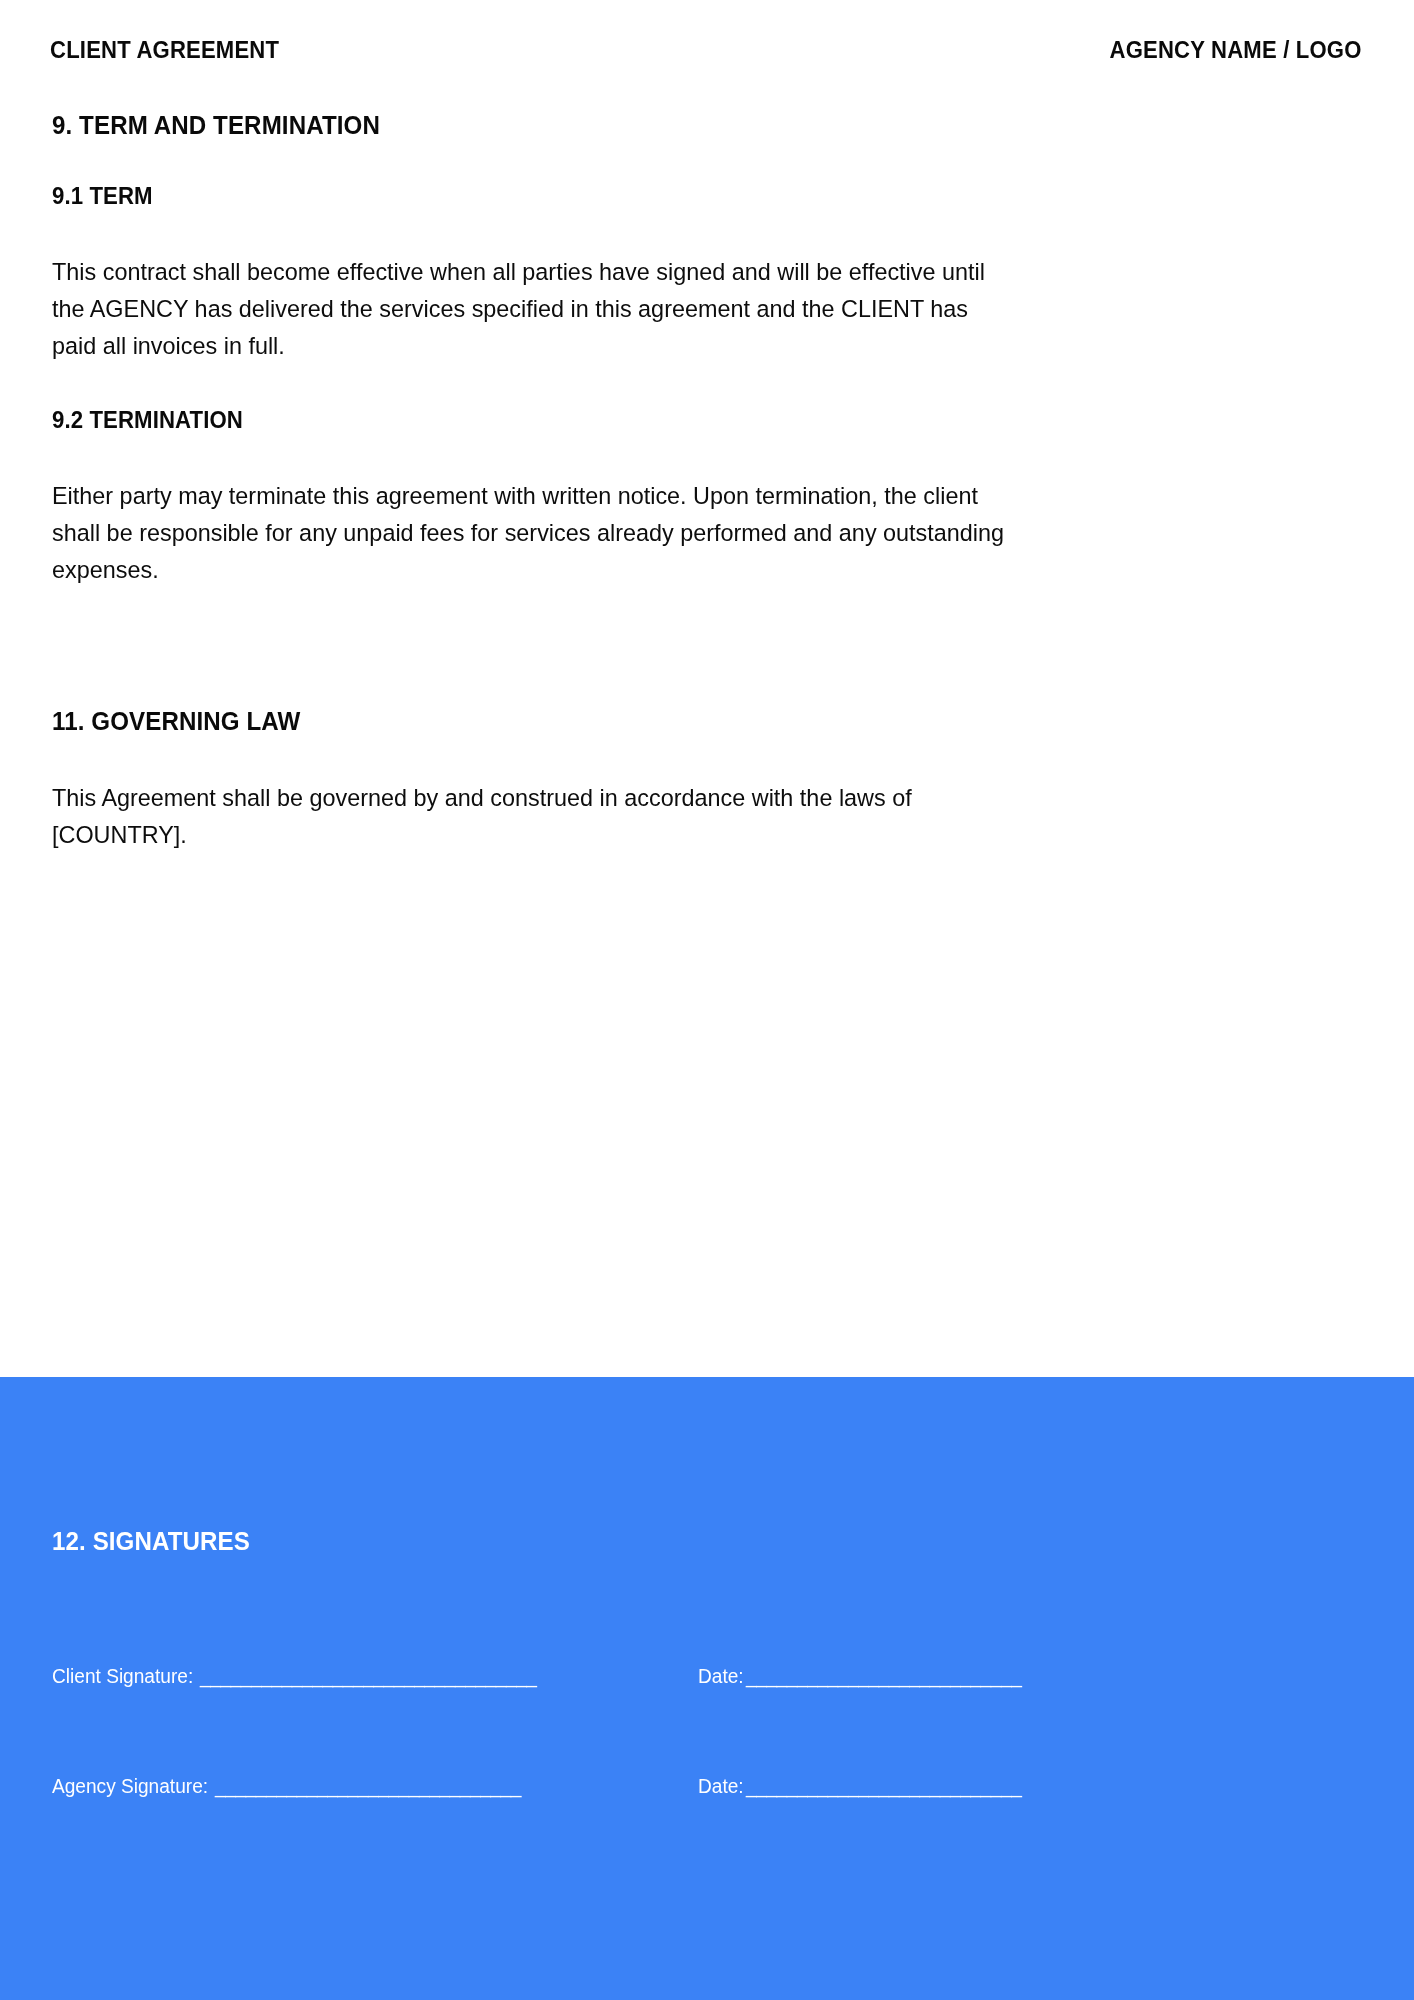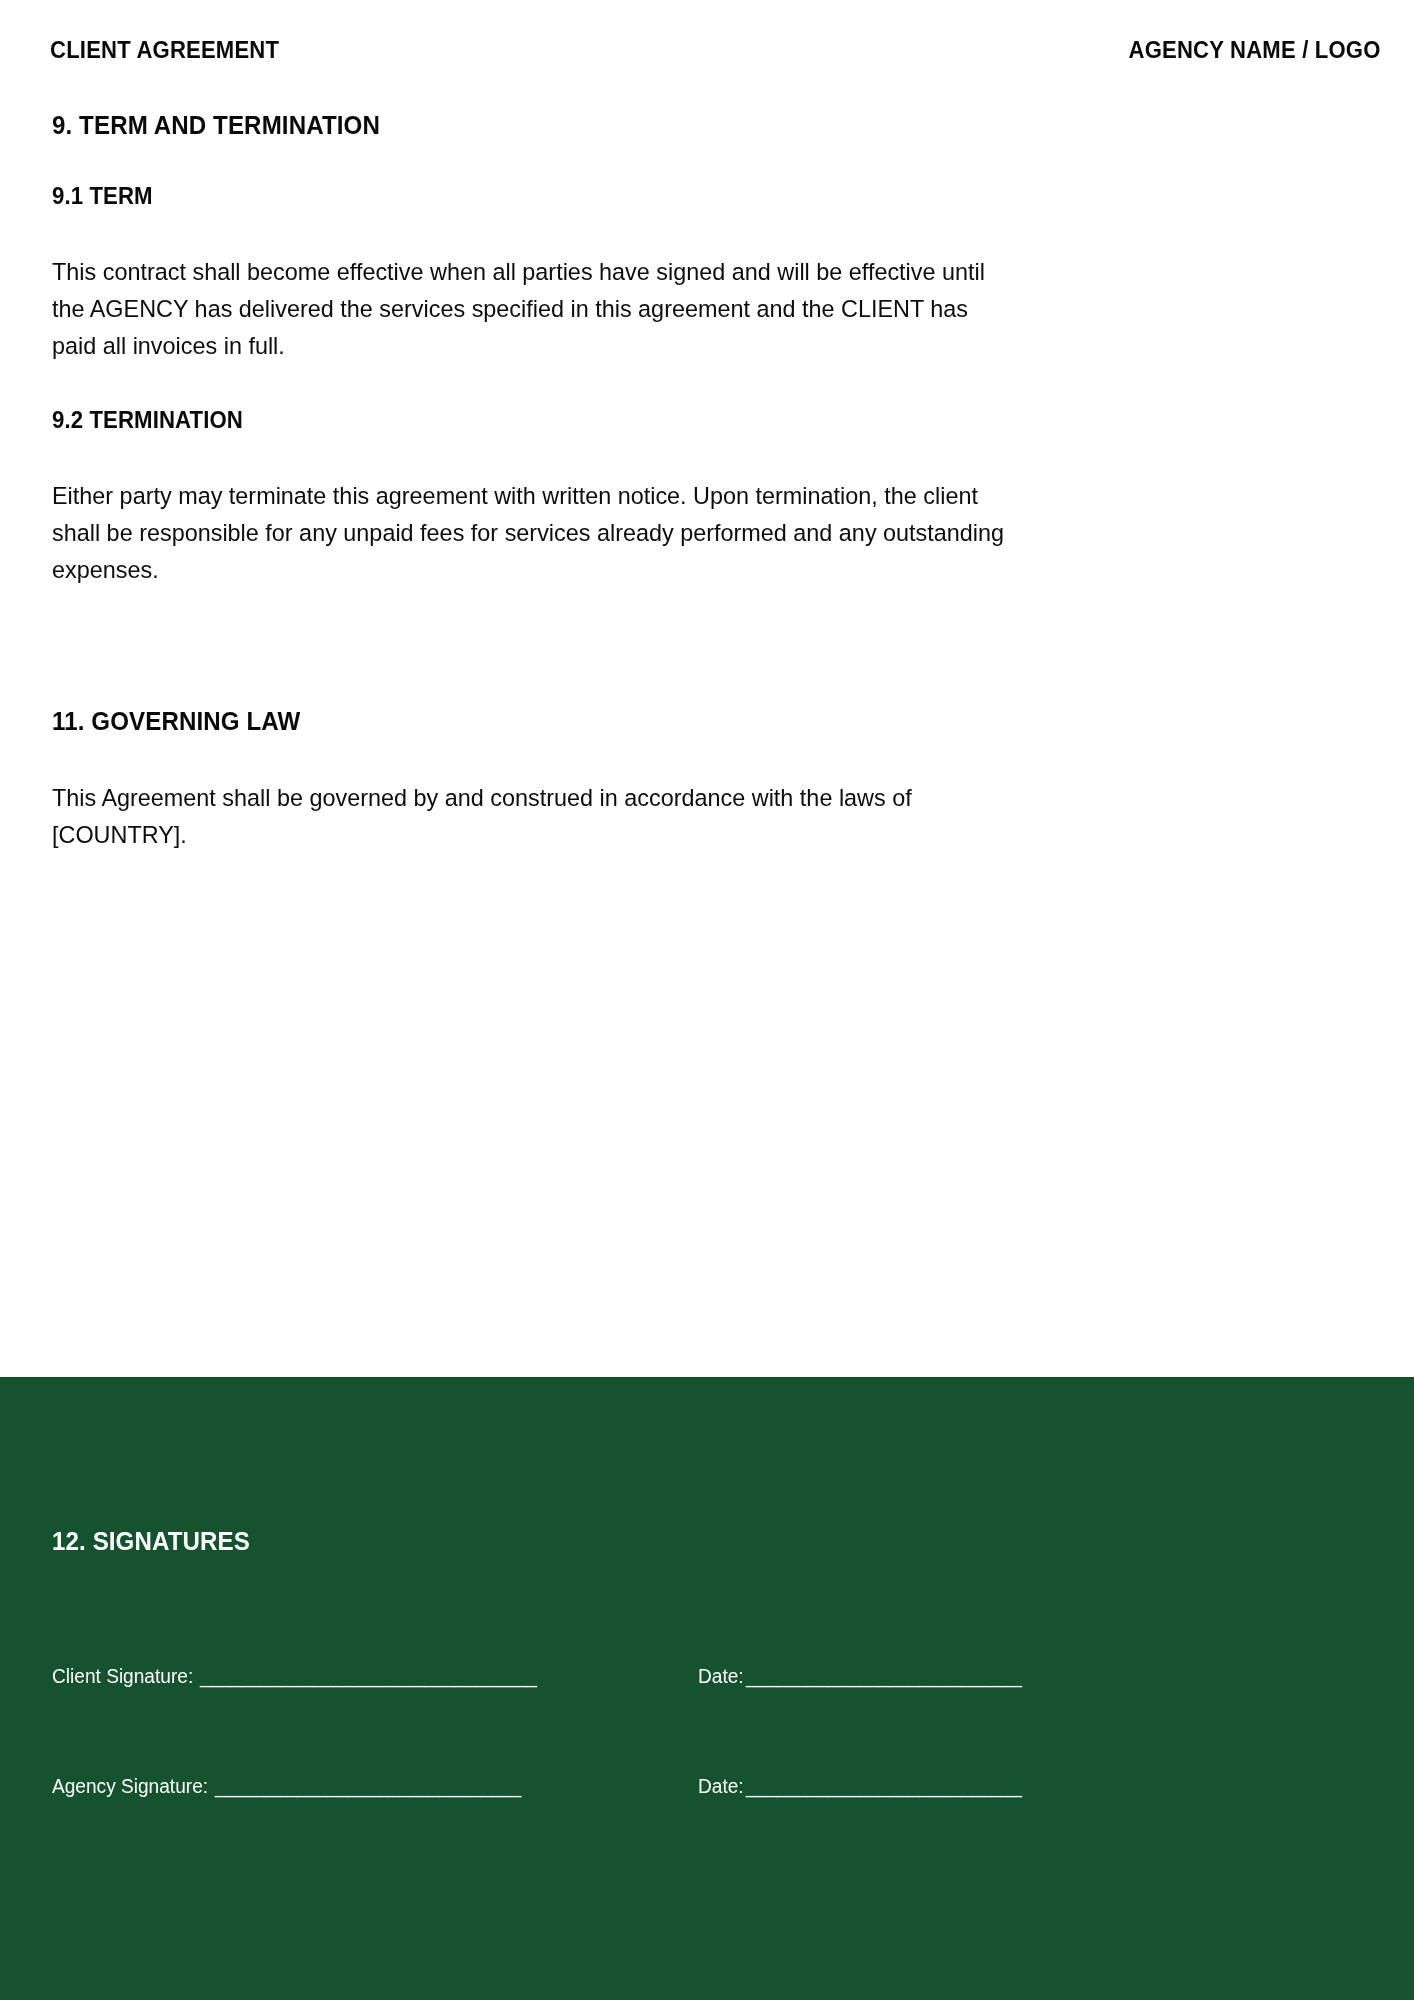--- a/index.html
+++ b/index.html
@@ -23,21 +23,21 @@
     height: 2000px;
     background: #ffffff;
     box-sizing: border-box;
   }
 
   
   .page-header {
     position: absolute;
     top: 33px;
     left: 50px;
-    right: 33px;
+    right: 52px;
     height: 34px;
     display: flex;
     align-items: center;
     justify-content: space-between;
   }
   .header-title,
   .header-brand {
     font-family: "Liberation Sans", sans-serif;
     font-weight: bold;
     font-size: 23px;
@@ -111,21 +111,21 @@
   .w-conf      { width: 1035px; }
   .w-law       { width: 905px; }
 
   
   .signature-band {
     position: absolute;
     left: 0;
     top: 1377px;
     width: 1414px;
     height: 623px;
-    background: #14532d;
+    background: #3b82f6;
   }
 
   .sig-heading {
     position: absolute;
     left: 52px;
     top: 150px;
     font-family: "Liberation Sans", sans-serif;
     font-weight: bold;
     font-size: 25px;
     letter-spacing: 0.1px;

